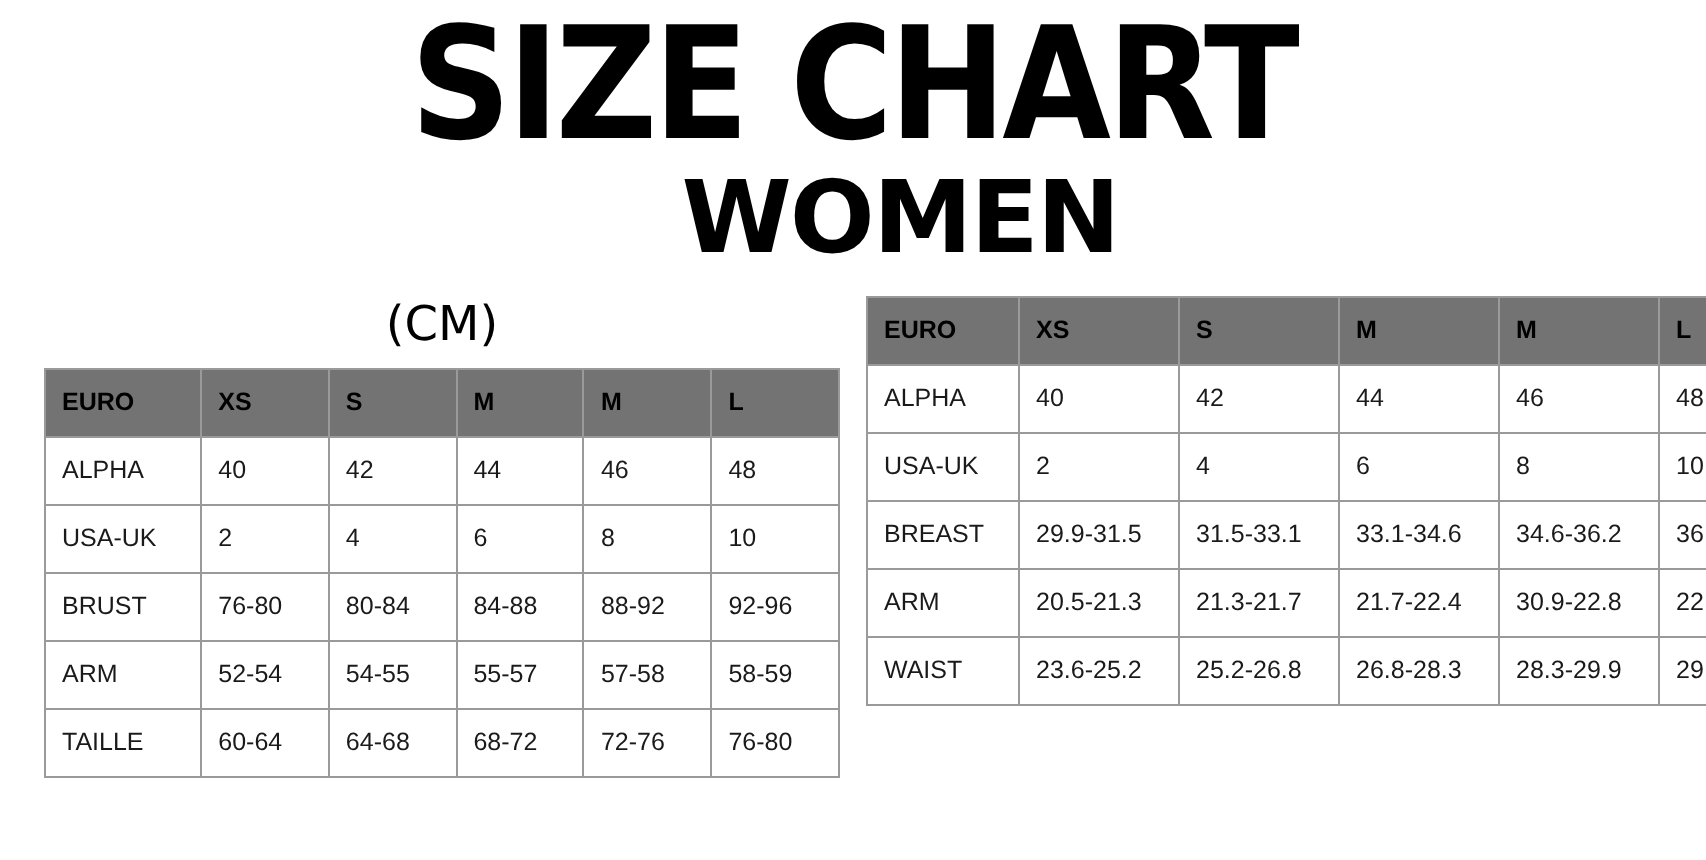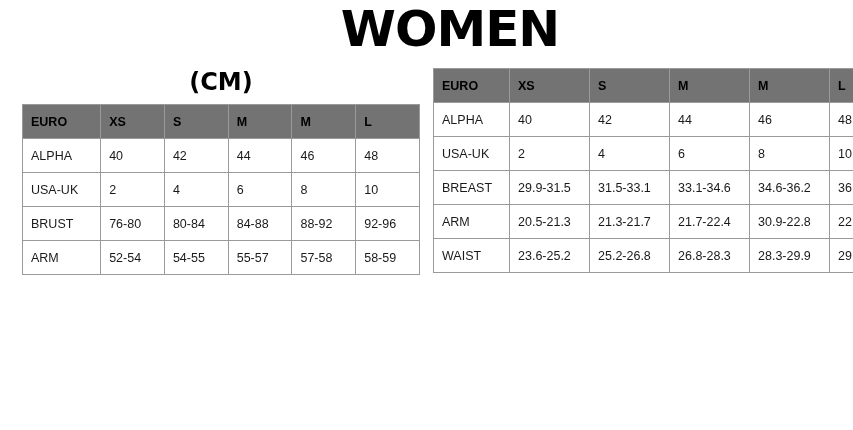--- a/index.html
+++ b/index.html
@@ -47,21 +47,21 @@
     justify-content: space-between;
     padding: 0 22px;
     box-sizing: border-box;
     margin-top: 14px;
   }
   .table-block {
     width: 398px;
   }
   .unit-label {
     text-align: center;
-    font-weight: bold;
+    font-weight: normal;
     font-size: 24px;
     color: #000000;
     margin-bottom: 8px;
     font-family: "DejaVu Sans", sans-serif;
   }
   table.size-table {
     border-collapse: collapse;
     width: 100%;
     table-layout: fixed;
   }
@@ -92,20 +92,21 @@
   .cm-table col.c0 { width: 76px; }
   .cm-table col.cx { width: 62px; }
   .in-table col.c0 { width: 76px; }
   .in-table col.cx { width: 80px; }
 </style>
 </head>
 <body>
 
 <div class="page">
 
+  <h1 class="title-main">SIZE CHART</h1>
   <h2 class="title-sub">WOMEN</h2>
 
   <div class="tables-wrap">
 
     <div class="table-block">
       <div class="unit-label">(CM)</div>
       <table class="size-table cm-table">
         <colgroup>
           <col class="c0">
             <col class="cx">
@@ -150,20 +151,28 @@
             <td>92-96</td>
           </tr>
           <tr>
             <td class="rowhead">ARM</td>
             <td>52-54</td>
             <td>54-55</td>
             <td>55-57</td>
             <td>57-58</td>
             <td>58-59</td>
           </tr>
+          <tr>
+            <td class="rowhead">TAILLE</td>
+            <td>60-64</td>
+            <td>64-68</td>
+            <td>68-72</td>
+            <td>72-76</td>
+            <td>76-80</td>
+          </tr>
         </tbody>
       </table>
     </div>
 
     <div class="table-block">
       <table class="size-table in-table">
         <colgroup>
           <col class="c0">
             <col class="cx">
             <col class="cx">

